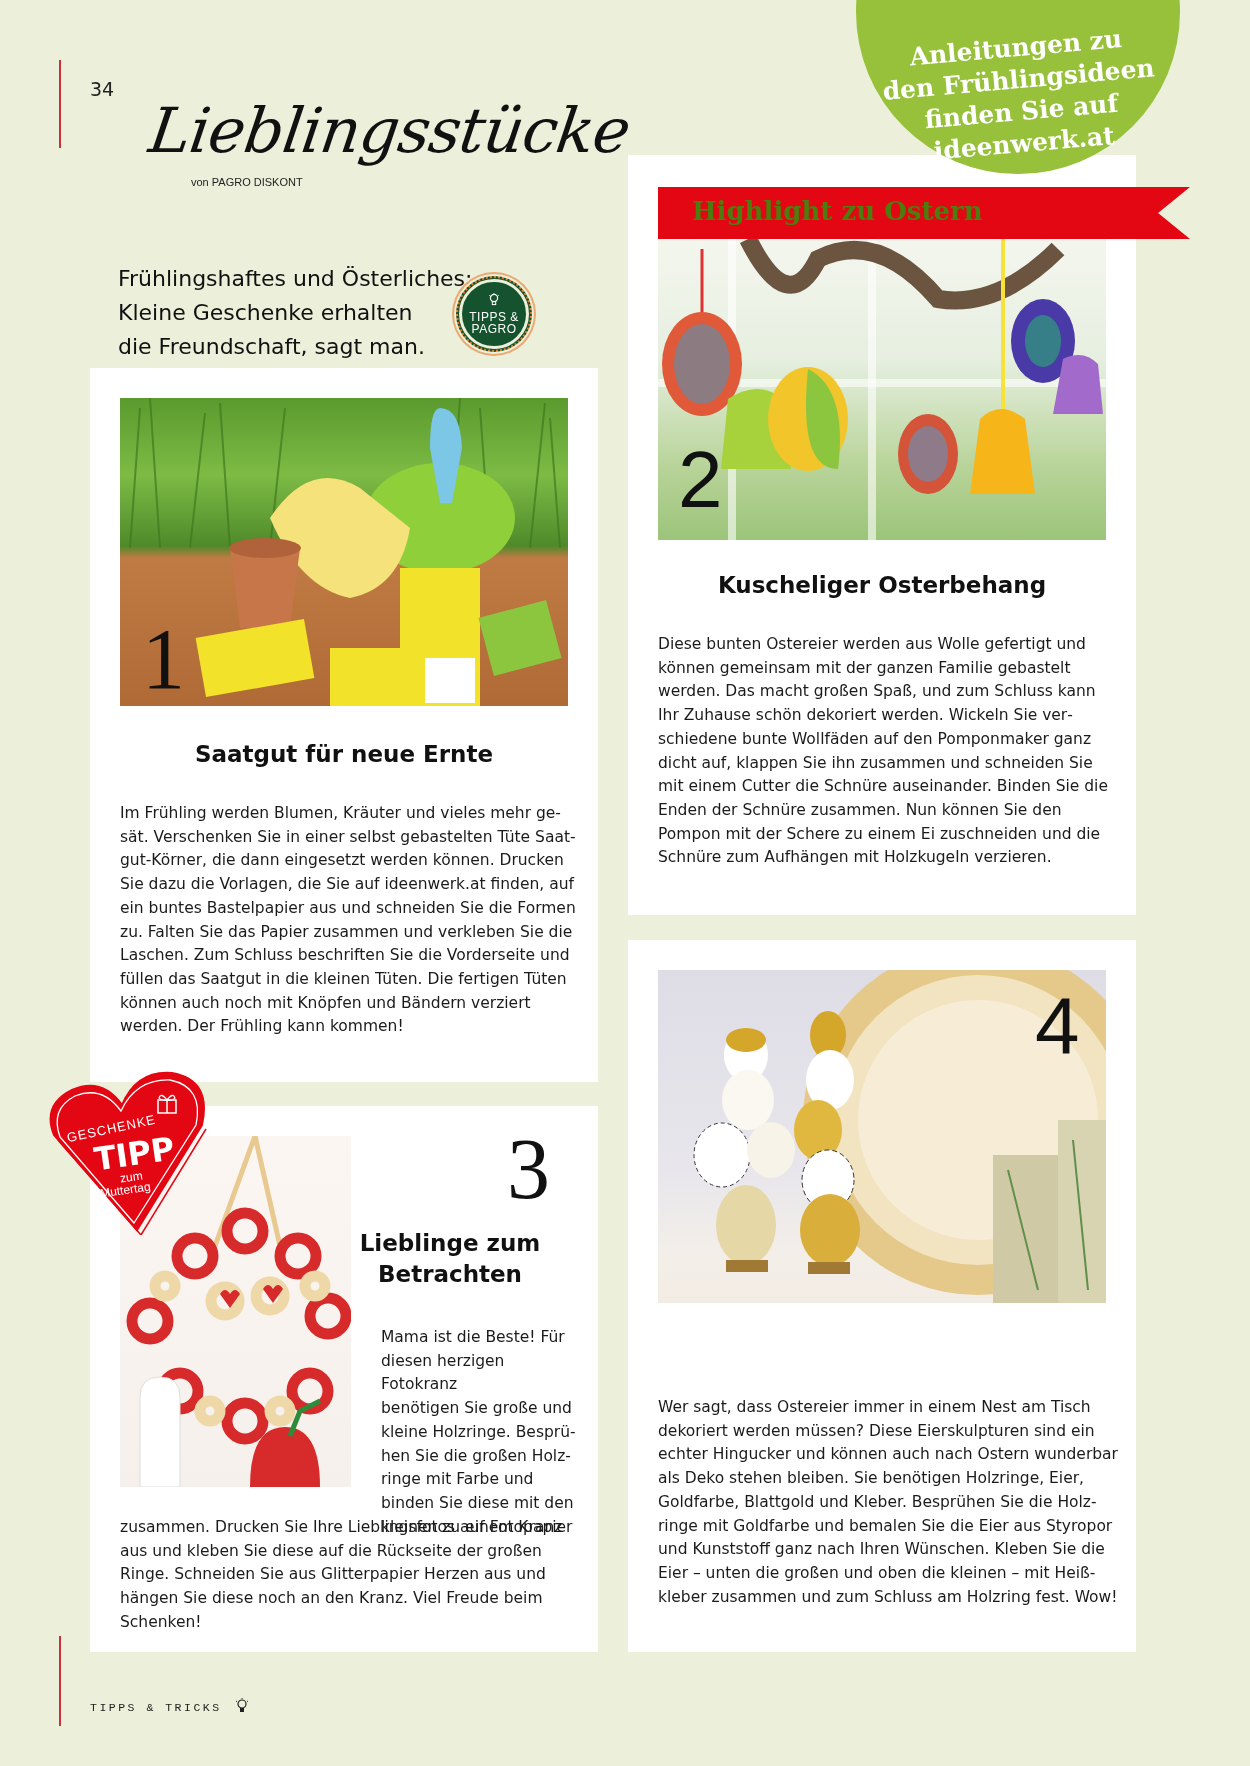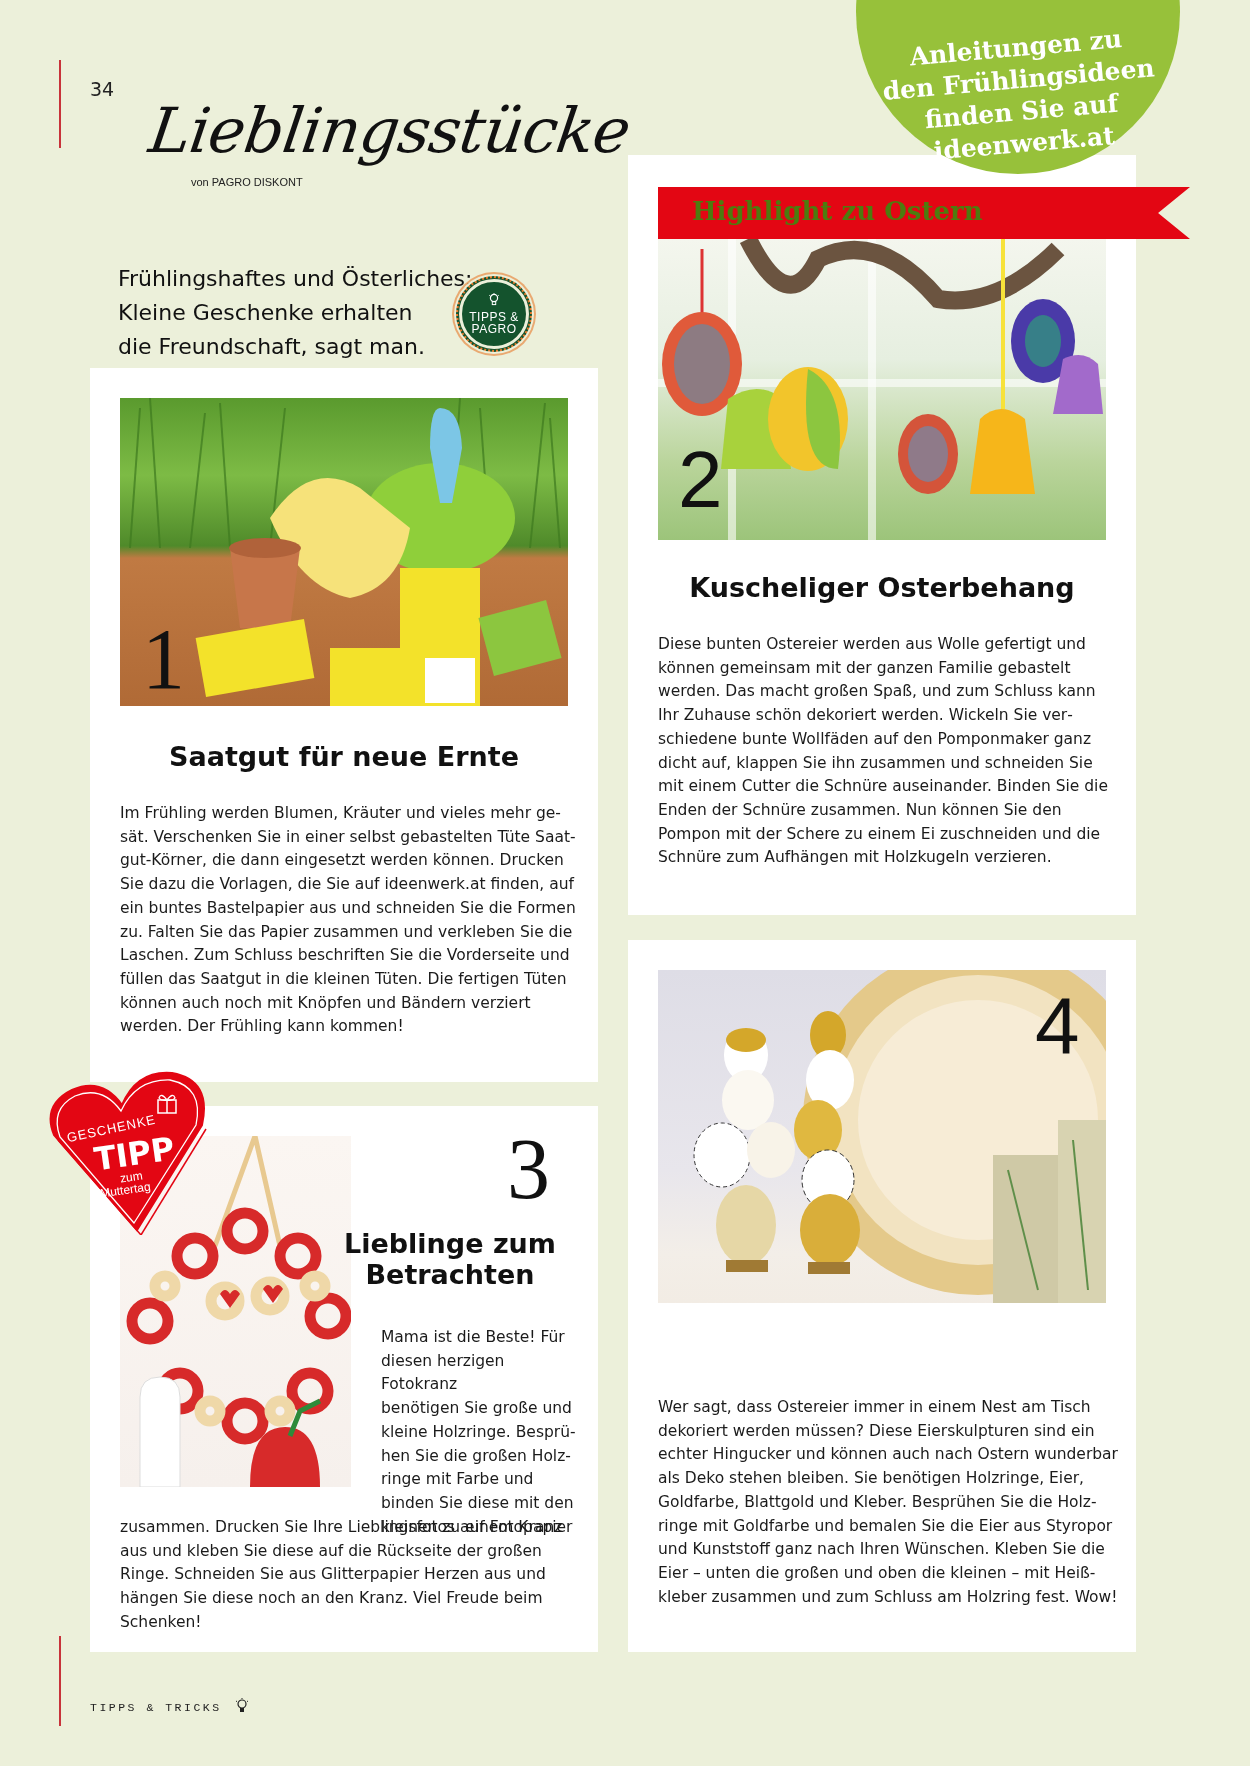--- a/index.html
+++ b/index.html
@@ -37,21 +37,21 @@
     .tipps-badge .bulb { font-size: 11px; line-height: 12px; margin-bottom: 2px; }
 
     .card { position: absolute; background: #fff; }
     .photo { position: absolute; overflow: hidden; }
     .big-num {
       position: absolute; font-family: "Liberation Serif", "DejaVu Serif", serif;
       font-size: 86px; line-height: 1; color: #111;
     }
     .card-title {
       position: absolute; font-family: "DejaVu Sans", sans-serif; font-weight: bold;
-      font-size: 27px; color: #111; text-align: center;
+      font-size: 23px; color: #111; text-align: center;
     }
     .card-body {
       position: absolute; font-family: "DejaVu Sans", sans-serif;
       font-size: 15.5px; line-height: 23.7px; color: #1b1b1b;
     }
 
     
     .p1 { background: linear-gradient(180deg, #5a9a2e 0%, #7dbb45 25%, #4f8a2a 48%, #c07a43 52%, #b06a36 100%); }
     
     .p2 { background: linear-gradient(180deg, #f4f6ee 0%, #e6efe0 40%, #b9d49a 75%, #9cc47a 100%); }

